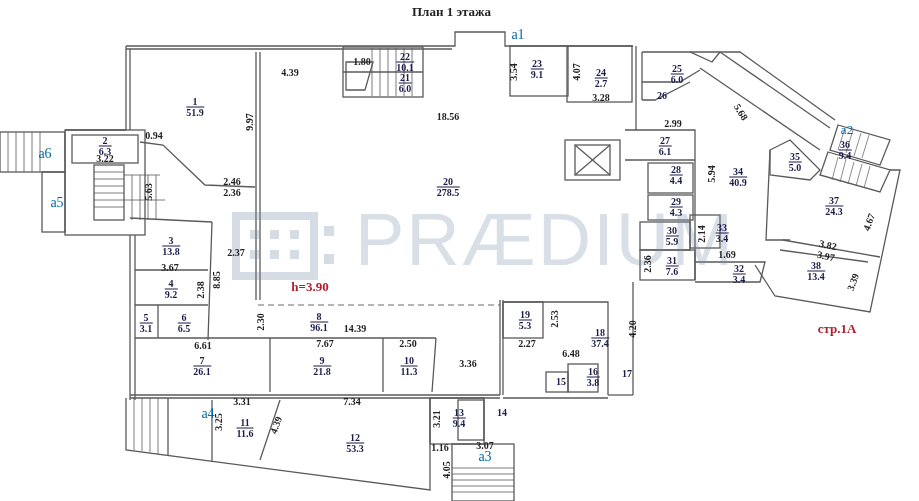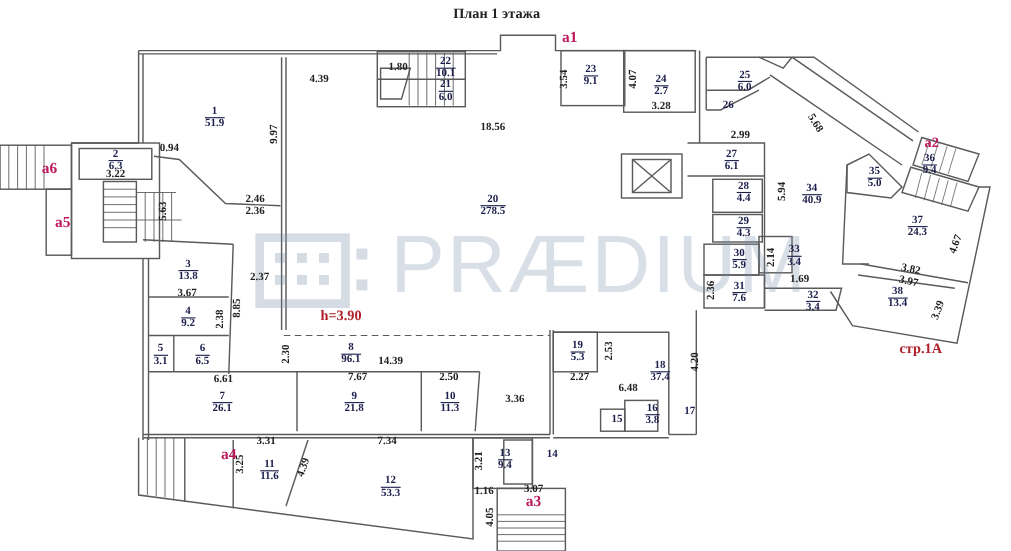--- a/index.html
+++ b/index.html
@@ -9,21 +9,21 @@
   .title span { position:relative; left:-8px; }
   .lbl { position:absolute; font-family:"Liberation Serif", serif; font-weight:bold; text-align:center; line-height:10px; color:#1b1d4a; }
   .room .num { display:block; font-size:10px; border-bottom:1px solid #1b1d4a; padding:0 1px; }
   .room .area { display:block; font-size:10px; }
   .room { transform:translate(-50%,-50%); display:inline-block; }
   .dim { position:absolute; font-family:"Liberation Serif", serif; font-weight:bold; font-size:10px; color:#222; transform:translate(-50%,-50%); white-space:nowrap; }
   .dim.v { transform:translate(-50%,-50%) rotate(-90deg); }
   .dim.d1 { transform:translate(-50%,-50%) rotate(58deg); }
   .dim.d2 { transform:translate(-50%,-50%) rotate(-70deg); }
   .dim.d3 { transform:translate(-50%,-50%) rotate(12deg); }
-  .entry { position:absolute; font-family:"Liberation Serif", serif; font-weight:bold; font-size:14px; color:#be185d; transform:translate(-50%,-50%); }
+  .entry { position:absolute; font-family:"Liberation Serif", serif; font-weight:normal; font-size:14px; color:#0369a1; transform:translate(-50%,-50%); }
   .hlabel { position:absolute; font-family:"Liberation Serif", serif; font-weight:bold; font-size:13px; color:#b0202a; transform:translate(-50%,-50%); }
   .bldg { position:absolute; font-family:"Liberation Serif", serif; font-weight:bold; font-size:13px; color:#b0202a; transform:translate(-50%,-50%); }
   .wm-word { position:absolute; left:355px; top:200px; font-family:Liberation Sans, sans-serif; font-size:74px; letter-spacing:2px; color:rgba(120,140,165,0.28); line-height:80px; }
   .wm-sub { position:absolute; left:363px; top:272px; font-family:"DejaVu Serif", serif; font-size:13px; letter-spacing:2.5px; color:rgba(120,140,165,0.45); }
   .wm-logo { position:absolute; left:232px; top:212px; width:110px; height:68px; }
 </style>
 </head>
 <body>
 
 <div id="plan">
@@ -394,14 +394,14 @@
   <div class="dim v" style="left:446px;top:470px">4.05</div>
 
   <div class="entry" style="left:518px;top:35px">а1</div>
   <div class="entry" style="left:847px;top:130px;font-size:13px">а2</div>
   <div class="entry" style="left:485px;top:457px">а3</div>
   <div class="entry" style="left:208px;top:414px">а4</div>
   <div class="entry" style="left:57px;top:203px">а5</div>
   <div class="entry" style="left:45px;top:154px">а6</div>
 
   <div class="hlabel" style="left:310px;top:287px">h=3.90</div>
-  <div class="bldg" style="left:837px;top:317px">стр.1А</div>
+  <div class="bldg" style="left:837px;top:329px">стр.1А</div>
 </div>
 
 </body></html>

